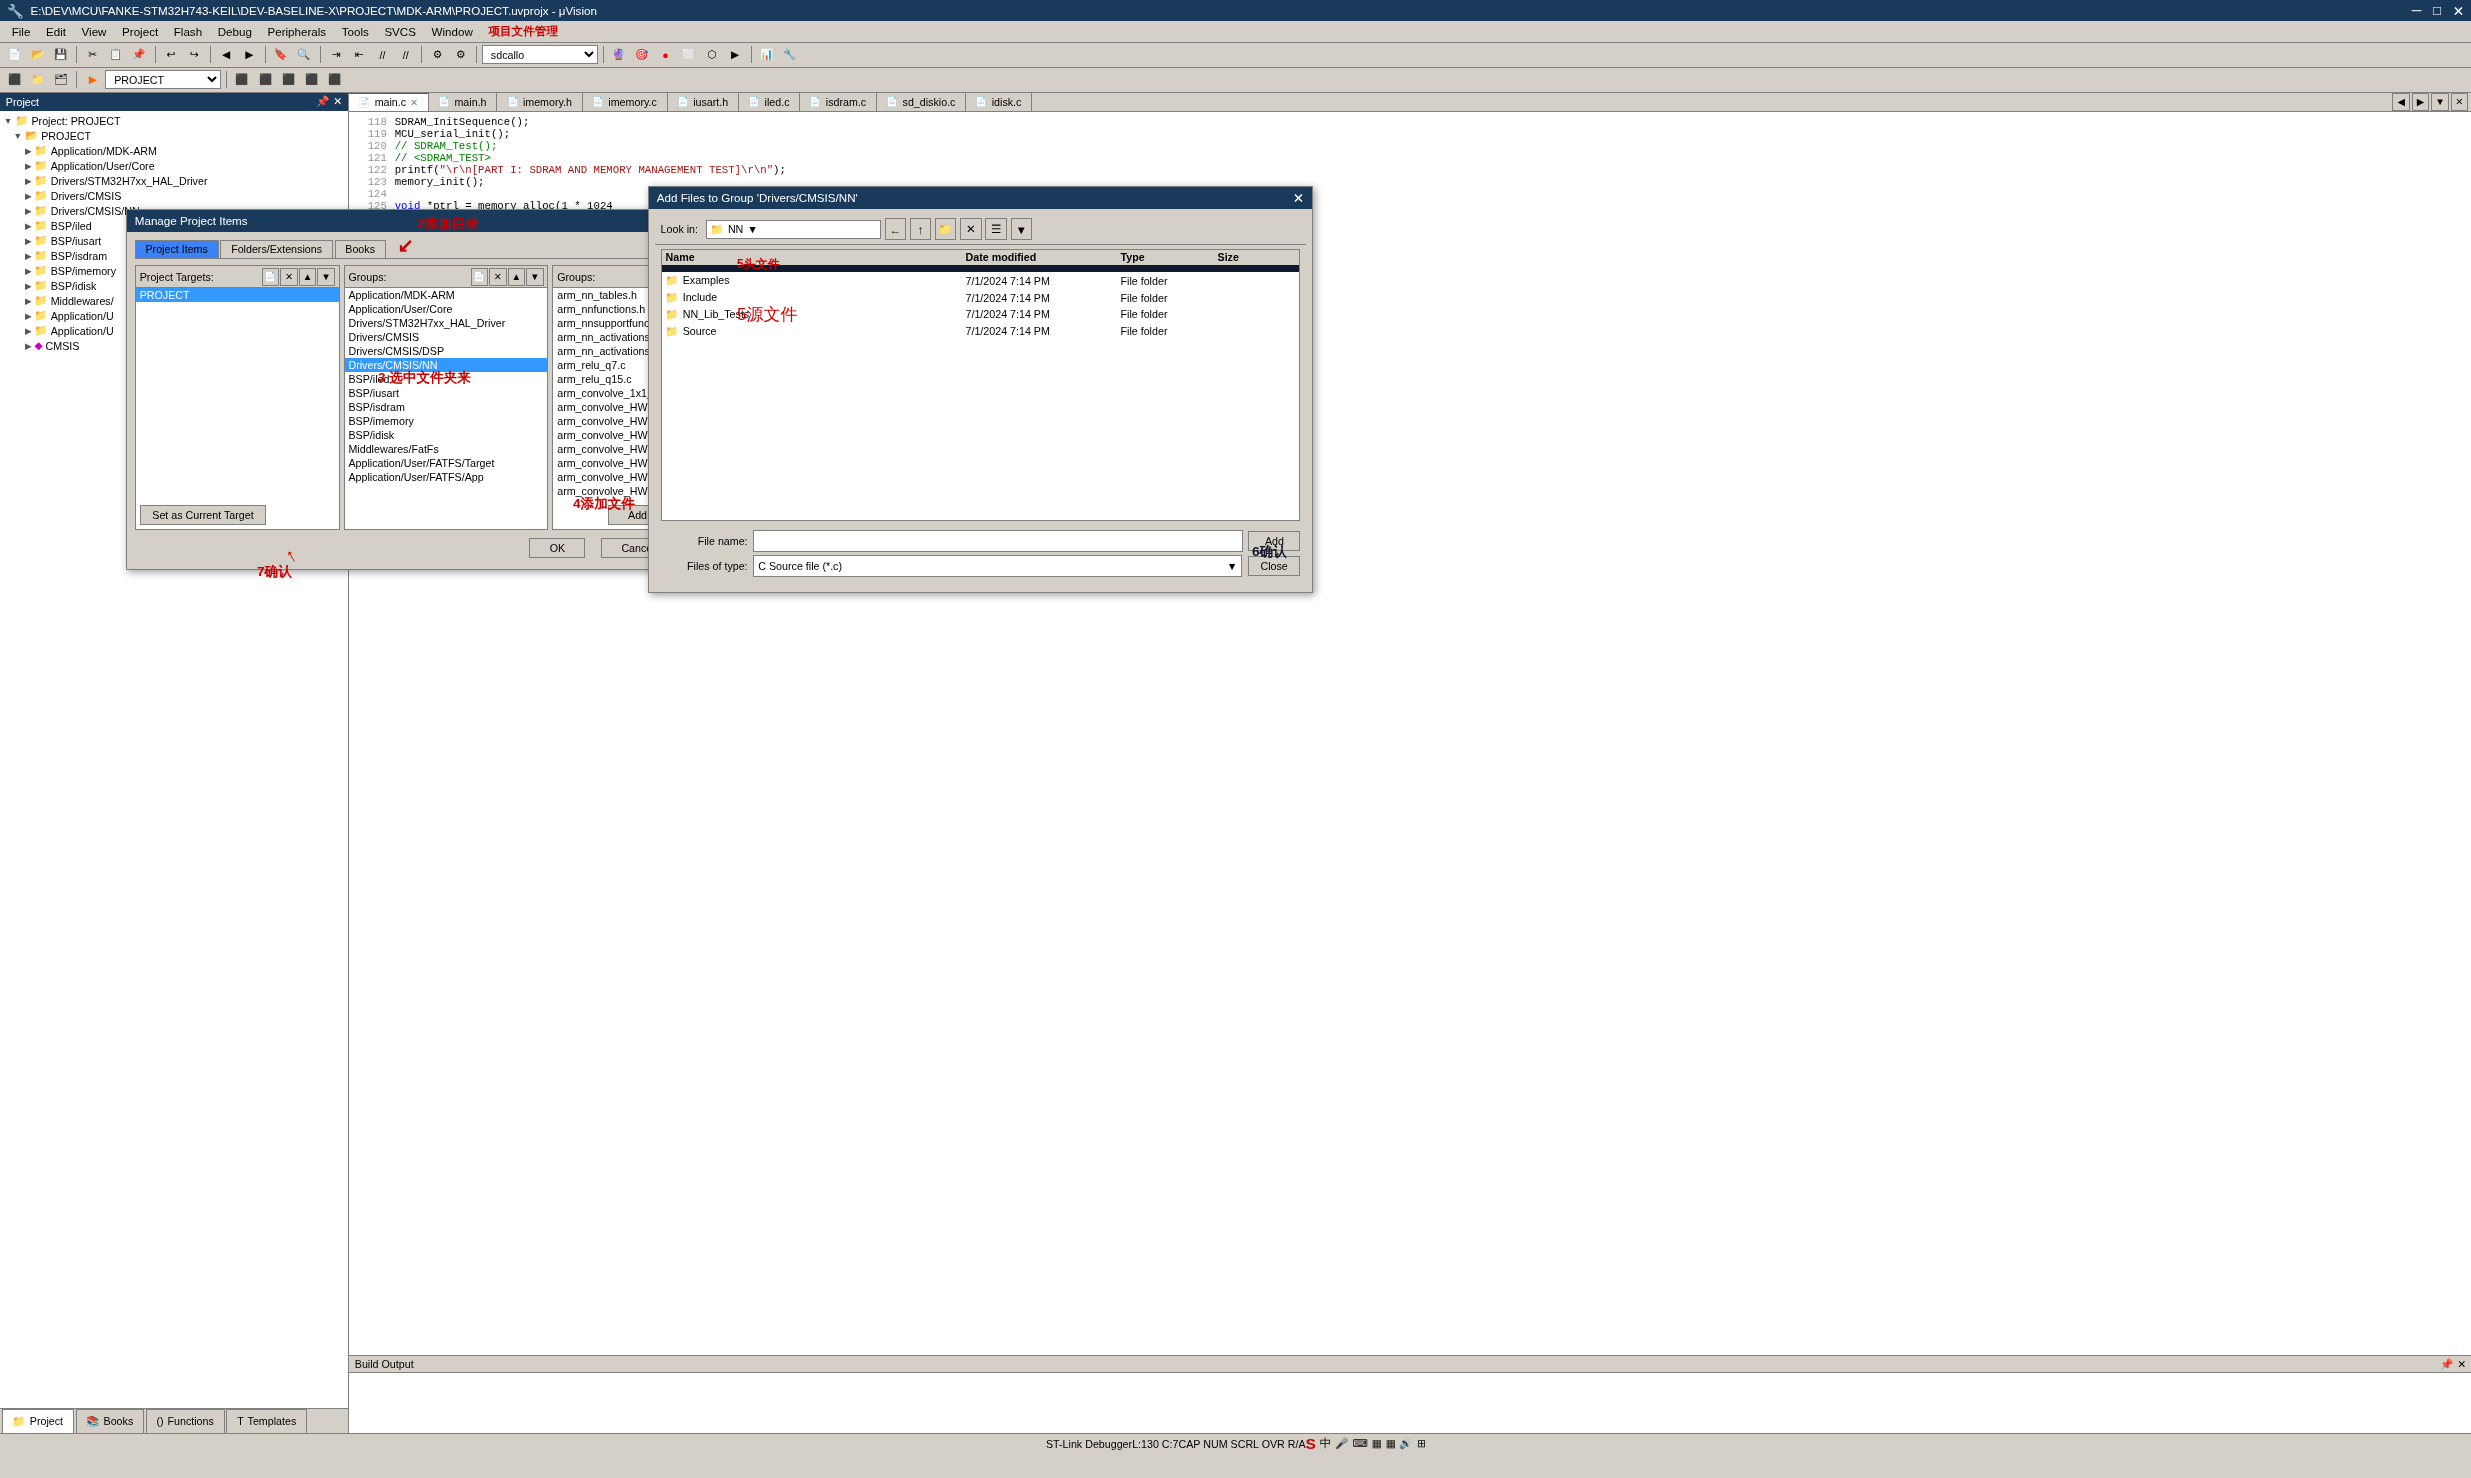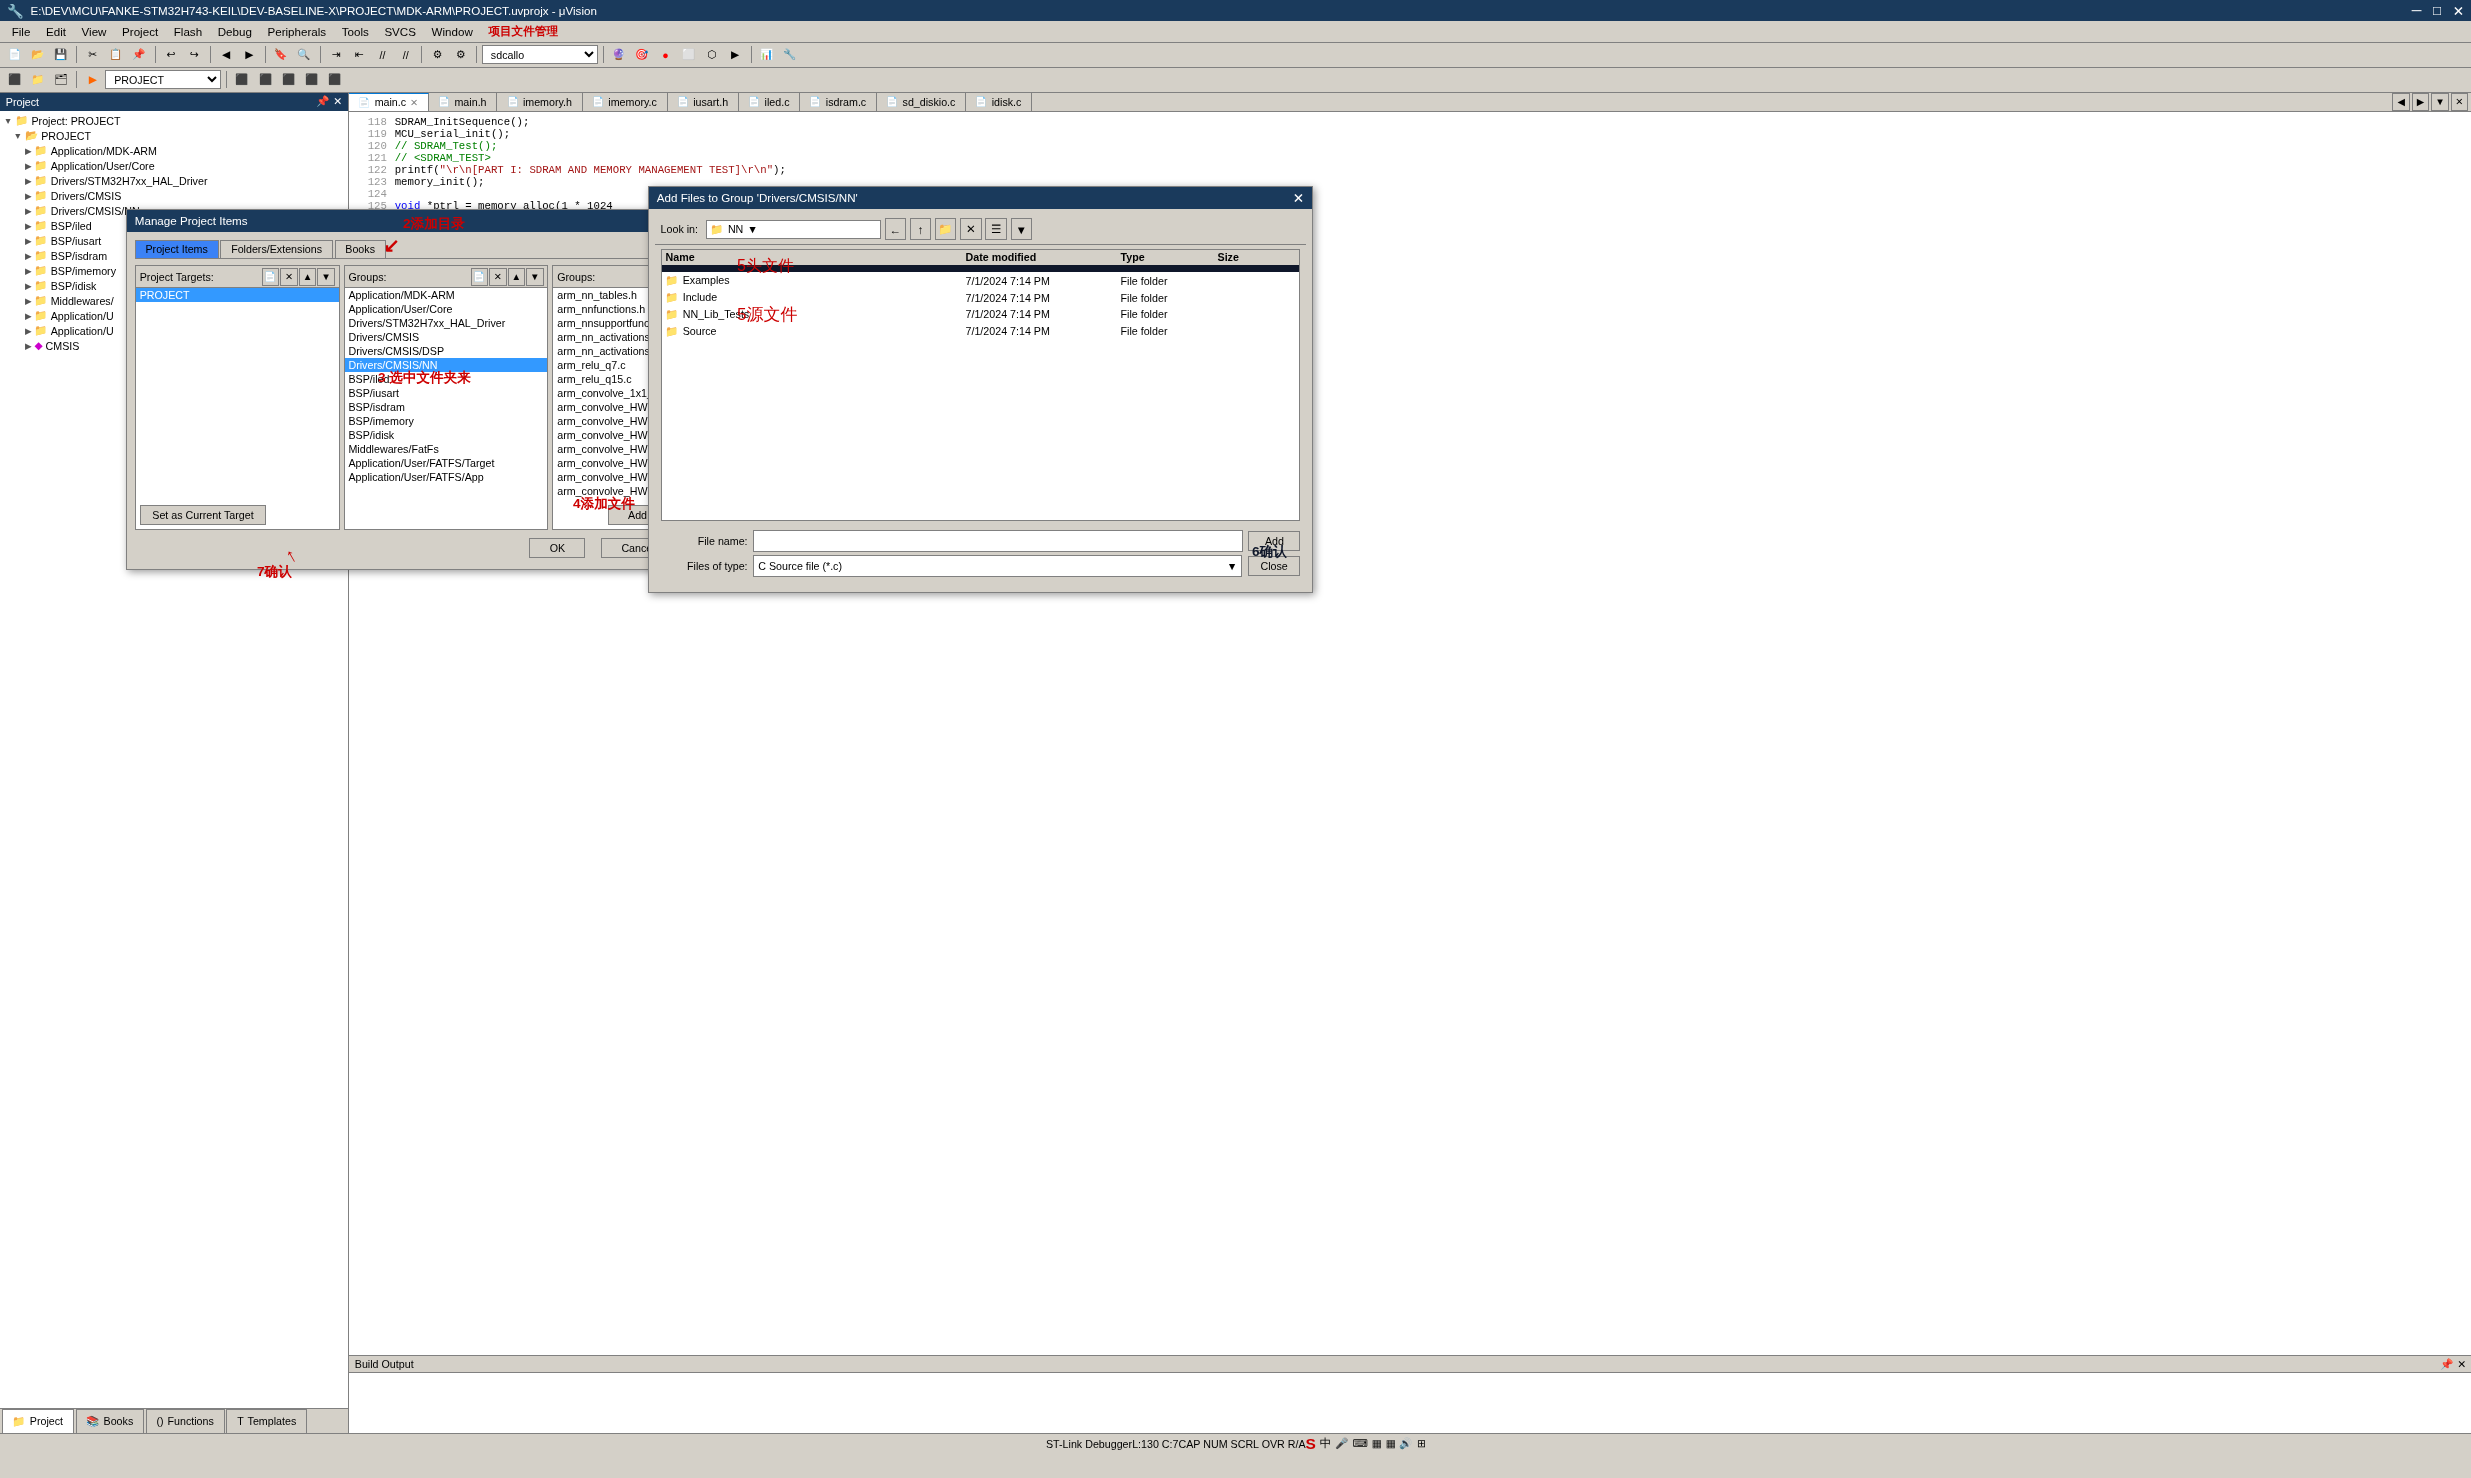--- a/index.html
+++ b/index.html
@@ -600,31 +600,31 @@
           <div class="af-combo">
             <span>C Source file (*.c)</span>
             <span>▼</span>
           </div>
           <button class="af-close-btn">Close</button>
         </div>
       </div>
     </div>
   </div>
 
-  <div class="annotation" style="top: 215px; left: 403px; color:#cc0000;">
+  <div class="annotation" style="top: 215px; left: 417px; color:#cc0000;">
     <span style="font-size:13.6px; font-weight:bold;">2添加目录</span>
     <div style="position:absolute; top:19.4px; left:-19.4px; color:#cc0000; font-size:19.4px;">↙</div>
   </div>
 
   <div class="annotation" style="top: 369px; left: 378px; color:#cc0000;">
     <span style="font-size:13.6px; font-weight:bold;">3 选中文件夹来</span>
   </div>
 
   <div class="annotation" style="top: 256px; left: 737px; color:#cc0000;">
-    <span style="font-size:16px; font-weight:normal;">5头文件</span>
+    <span style="font-size:12px; font-weight:bold;">5头文件</span>
   </div>
 
   <div class="annotation" style="top: 303px; left: 737px; color:#cc0000;">
     <span style="font-size:17px; font-weight:normal;">5源文件</span>
   </div>
 
   <div class="annotation" style="top: 495px; left: 573px; color:#cc0000;">
     <span style="font-size:13.6px; font-weight:bold;">4添加文件</span>
   </div>
 

